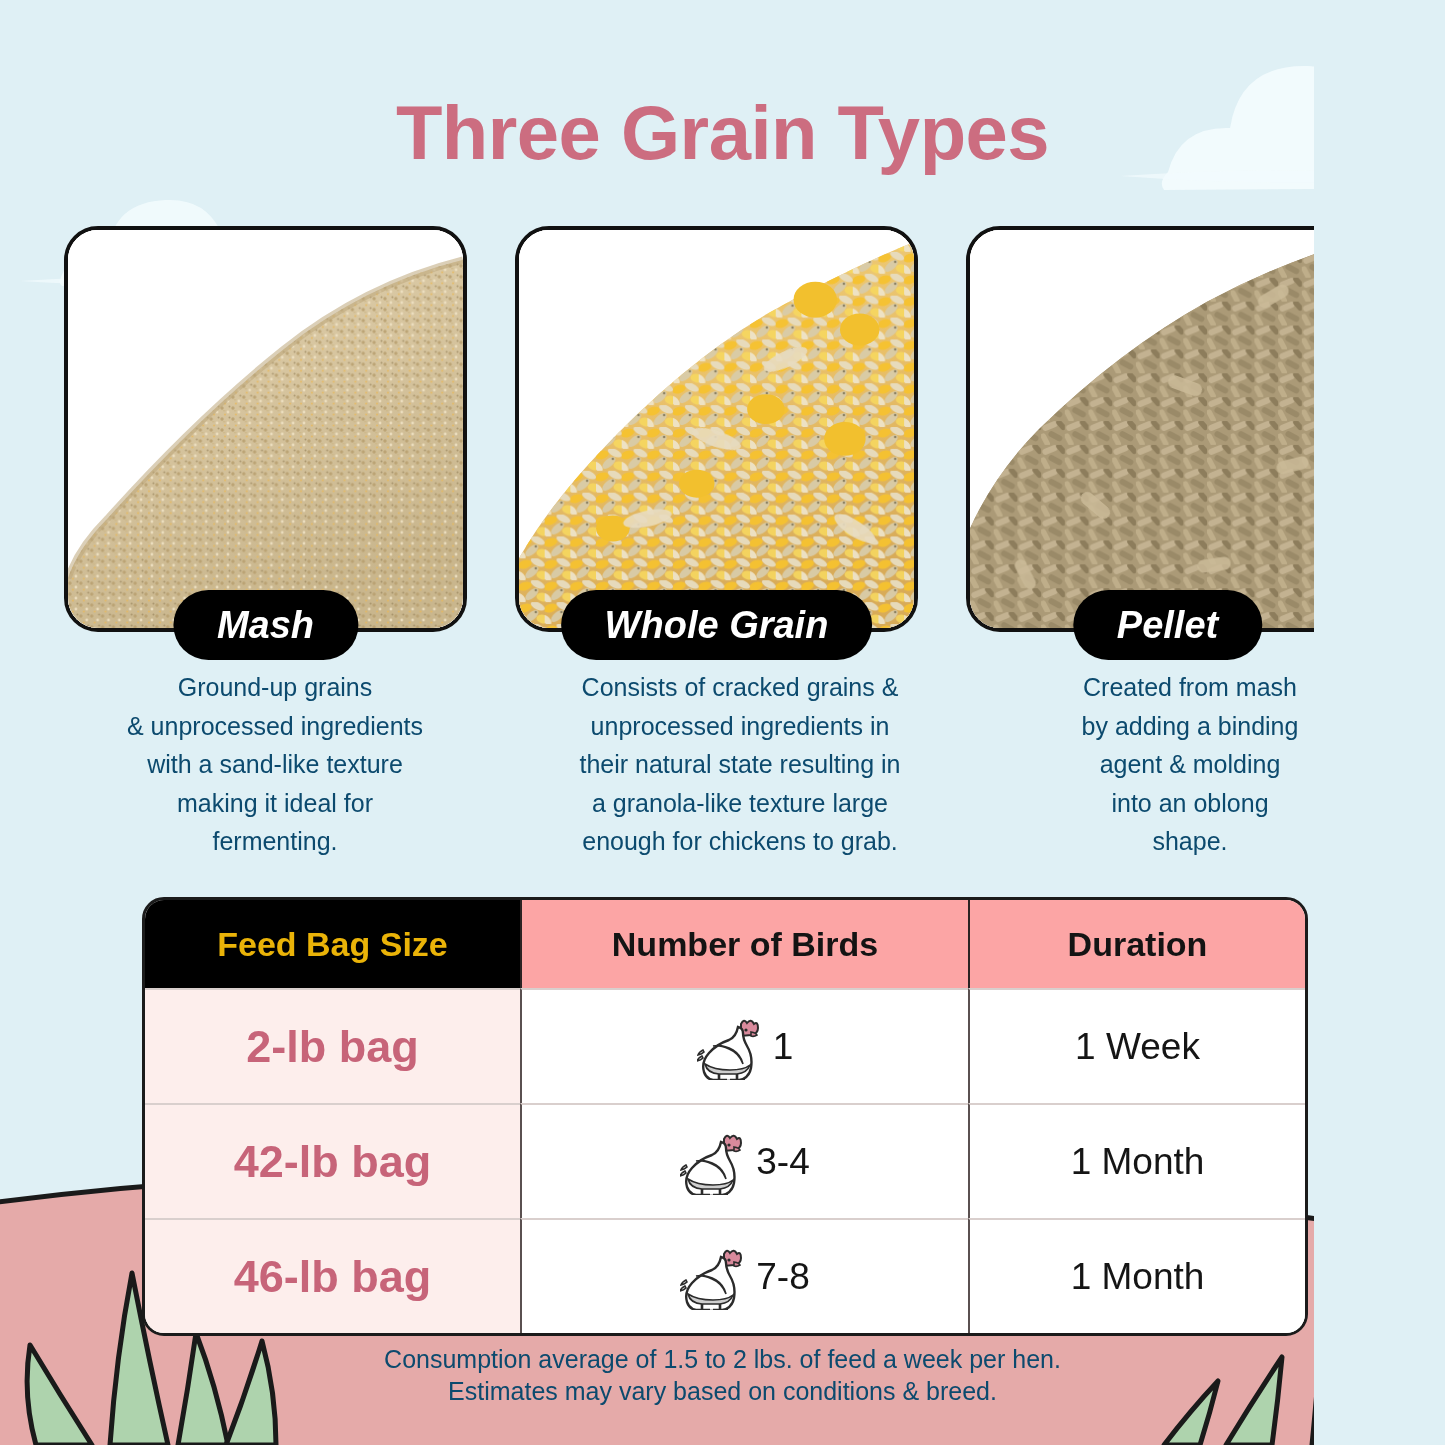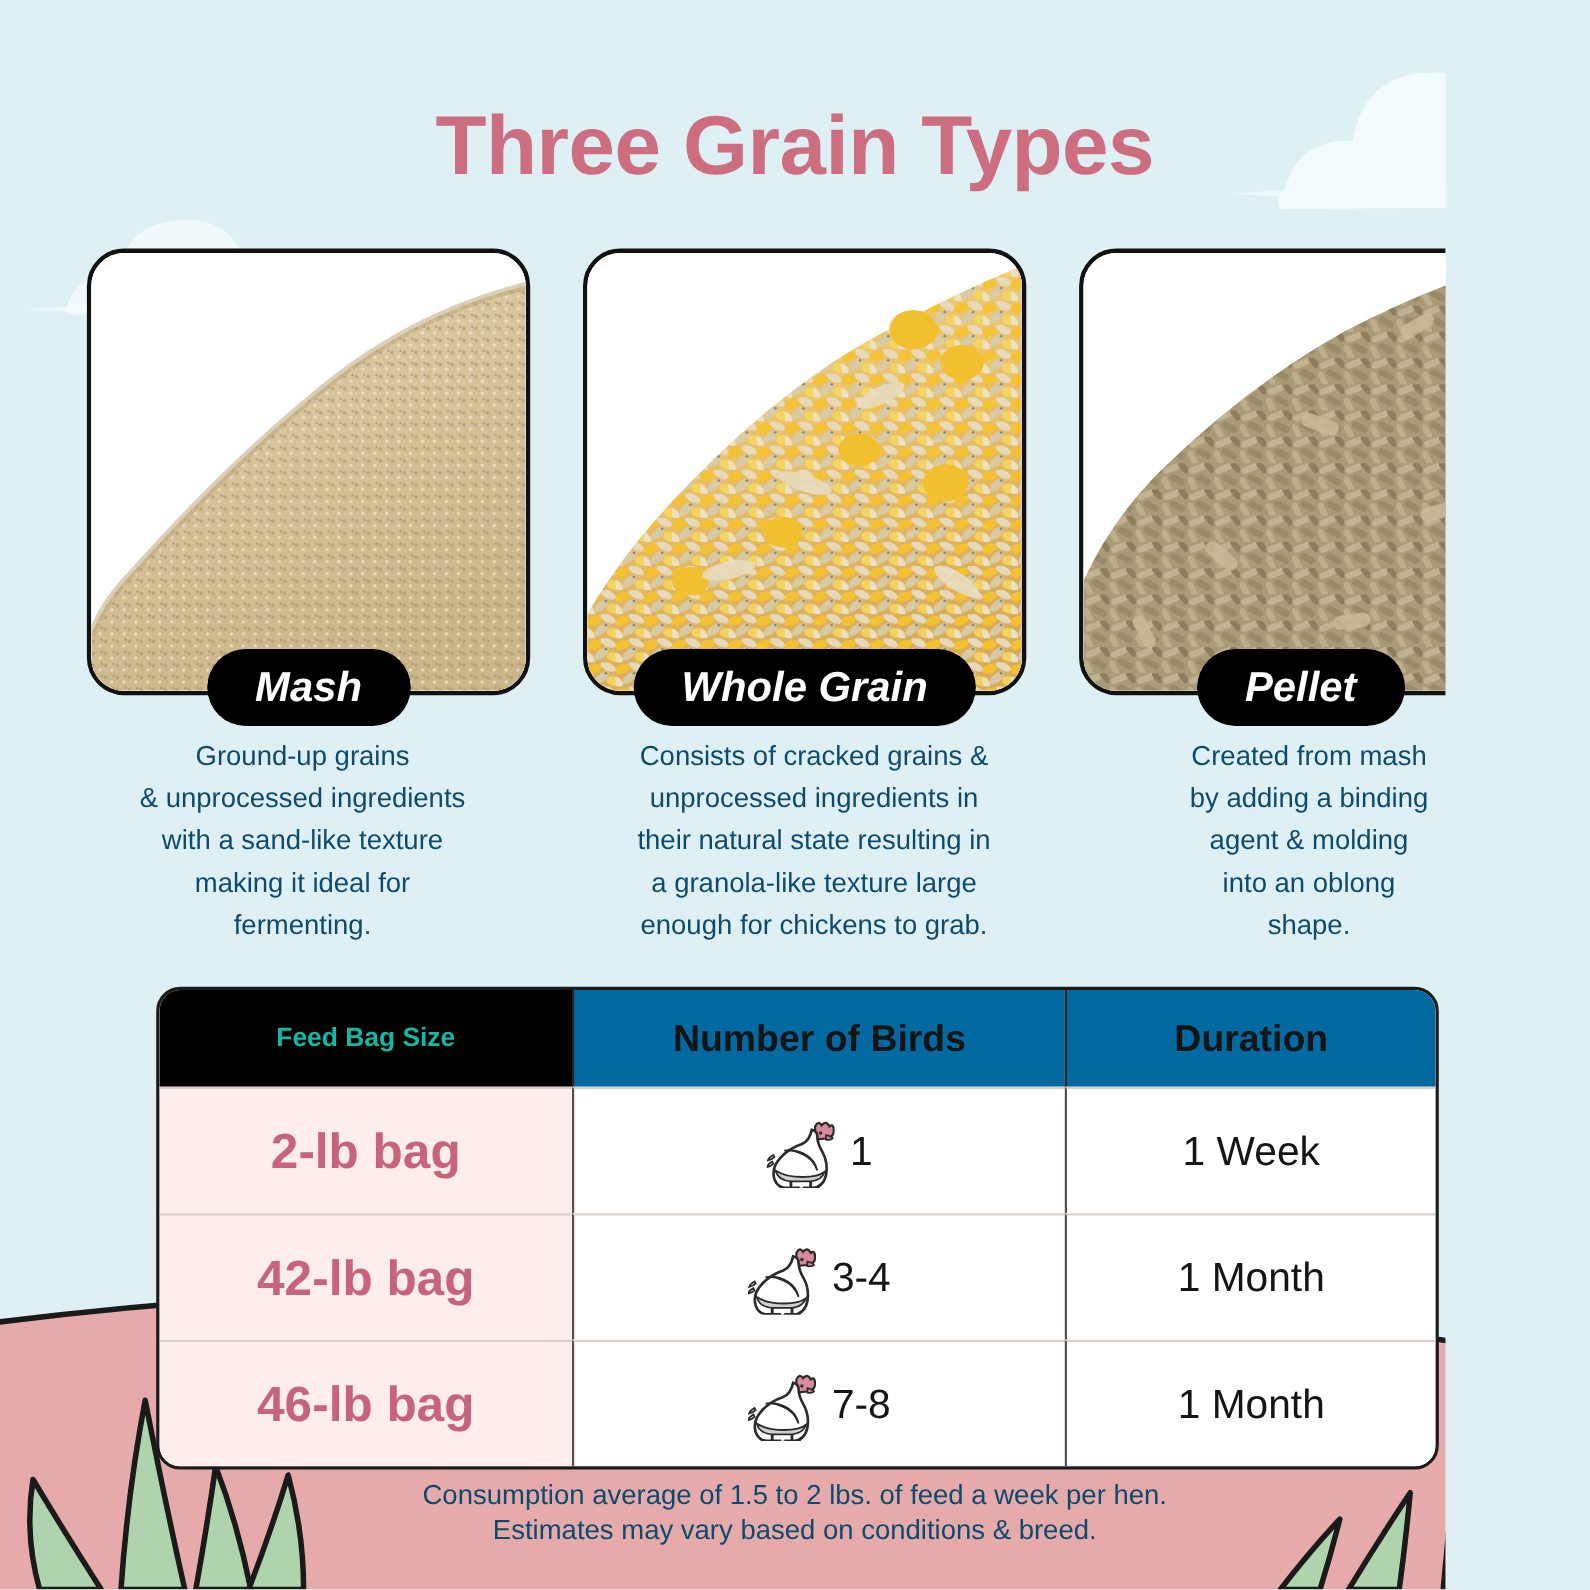--- a/index.html
+++ b/index.html
@@ -46,21 +46,21 @@
     font-size: 76px;
     font-weight: 700;
     letter-spacing: -0.5px;
     color: #cc6d80;
     line-height: 1;
   }
 
   
   .cards {
     position: absolute;
-    left: 79px;
+    left: 64px;
     top: 226px;
     width: 1305px;
     height: 410px;
     display: flex;
     justify-content: space-between;
   }
   .card {
     position: relative;
     width: 403px;
     height: 406px;
@@ -144,26 +144,26 @@
     align-items: center;
     justify-content: center;
   }
   .c1 { width: 375px; }
   .c2 { width: 448px; border-left: 2px solid #5a5050; }
   .c3 { width: 337px; border-left: 2px solid #5a5050; }
 
   .head .tcell { height: 88px; }
   .head .c1 {
     background: #000000;
-    color: #14b8a6;
-    font-size: 24px;
+    color: #eab308;
+    font-size: 34px;
     font-weight: 700;
   }
   .head .c2, .head .c3 {
-    background: #0369a1;
+    background: #fca5a5;
     color: #141414;
     font-size: 34px;
     font-weight: 700;
   }
   .head .c2, .head .c3 { border-left-color: #2b2323; }
 
   .brow .tcell { height: 115px; }
   .brow .c1 {
     background: #fdeeec;
     color: #c76479;

